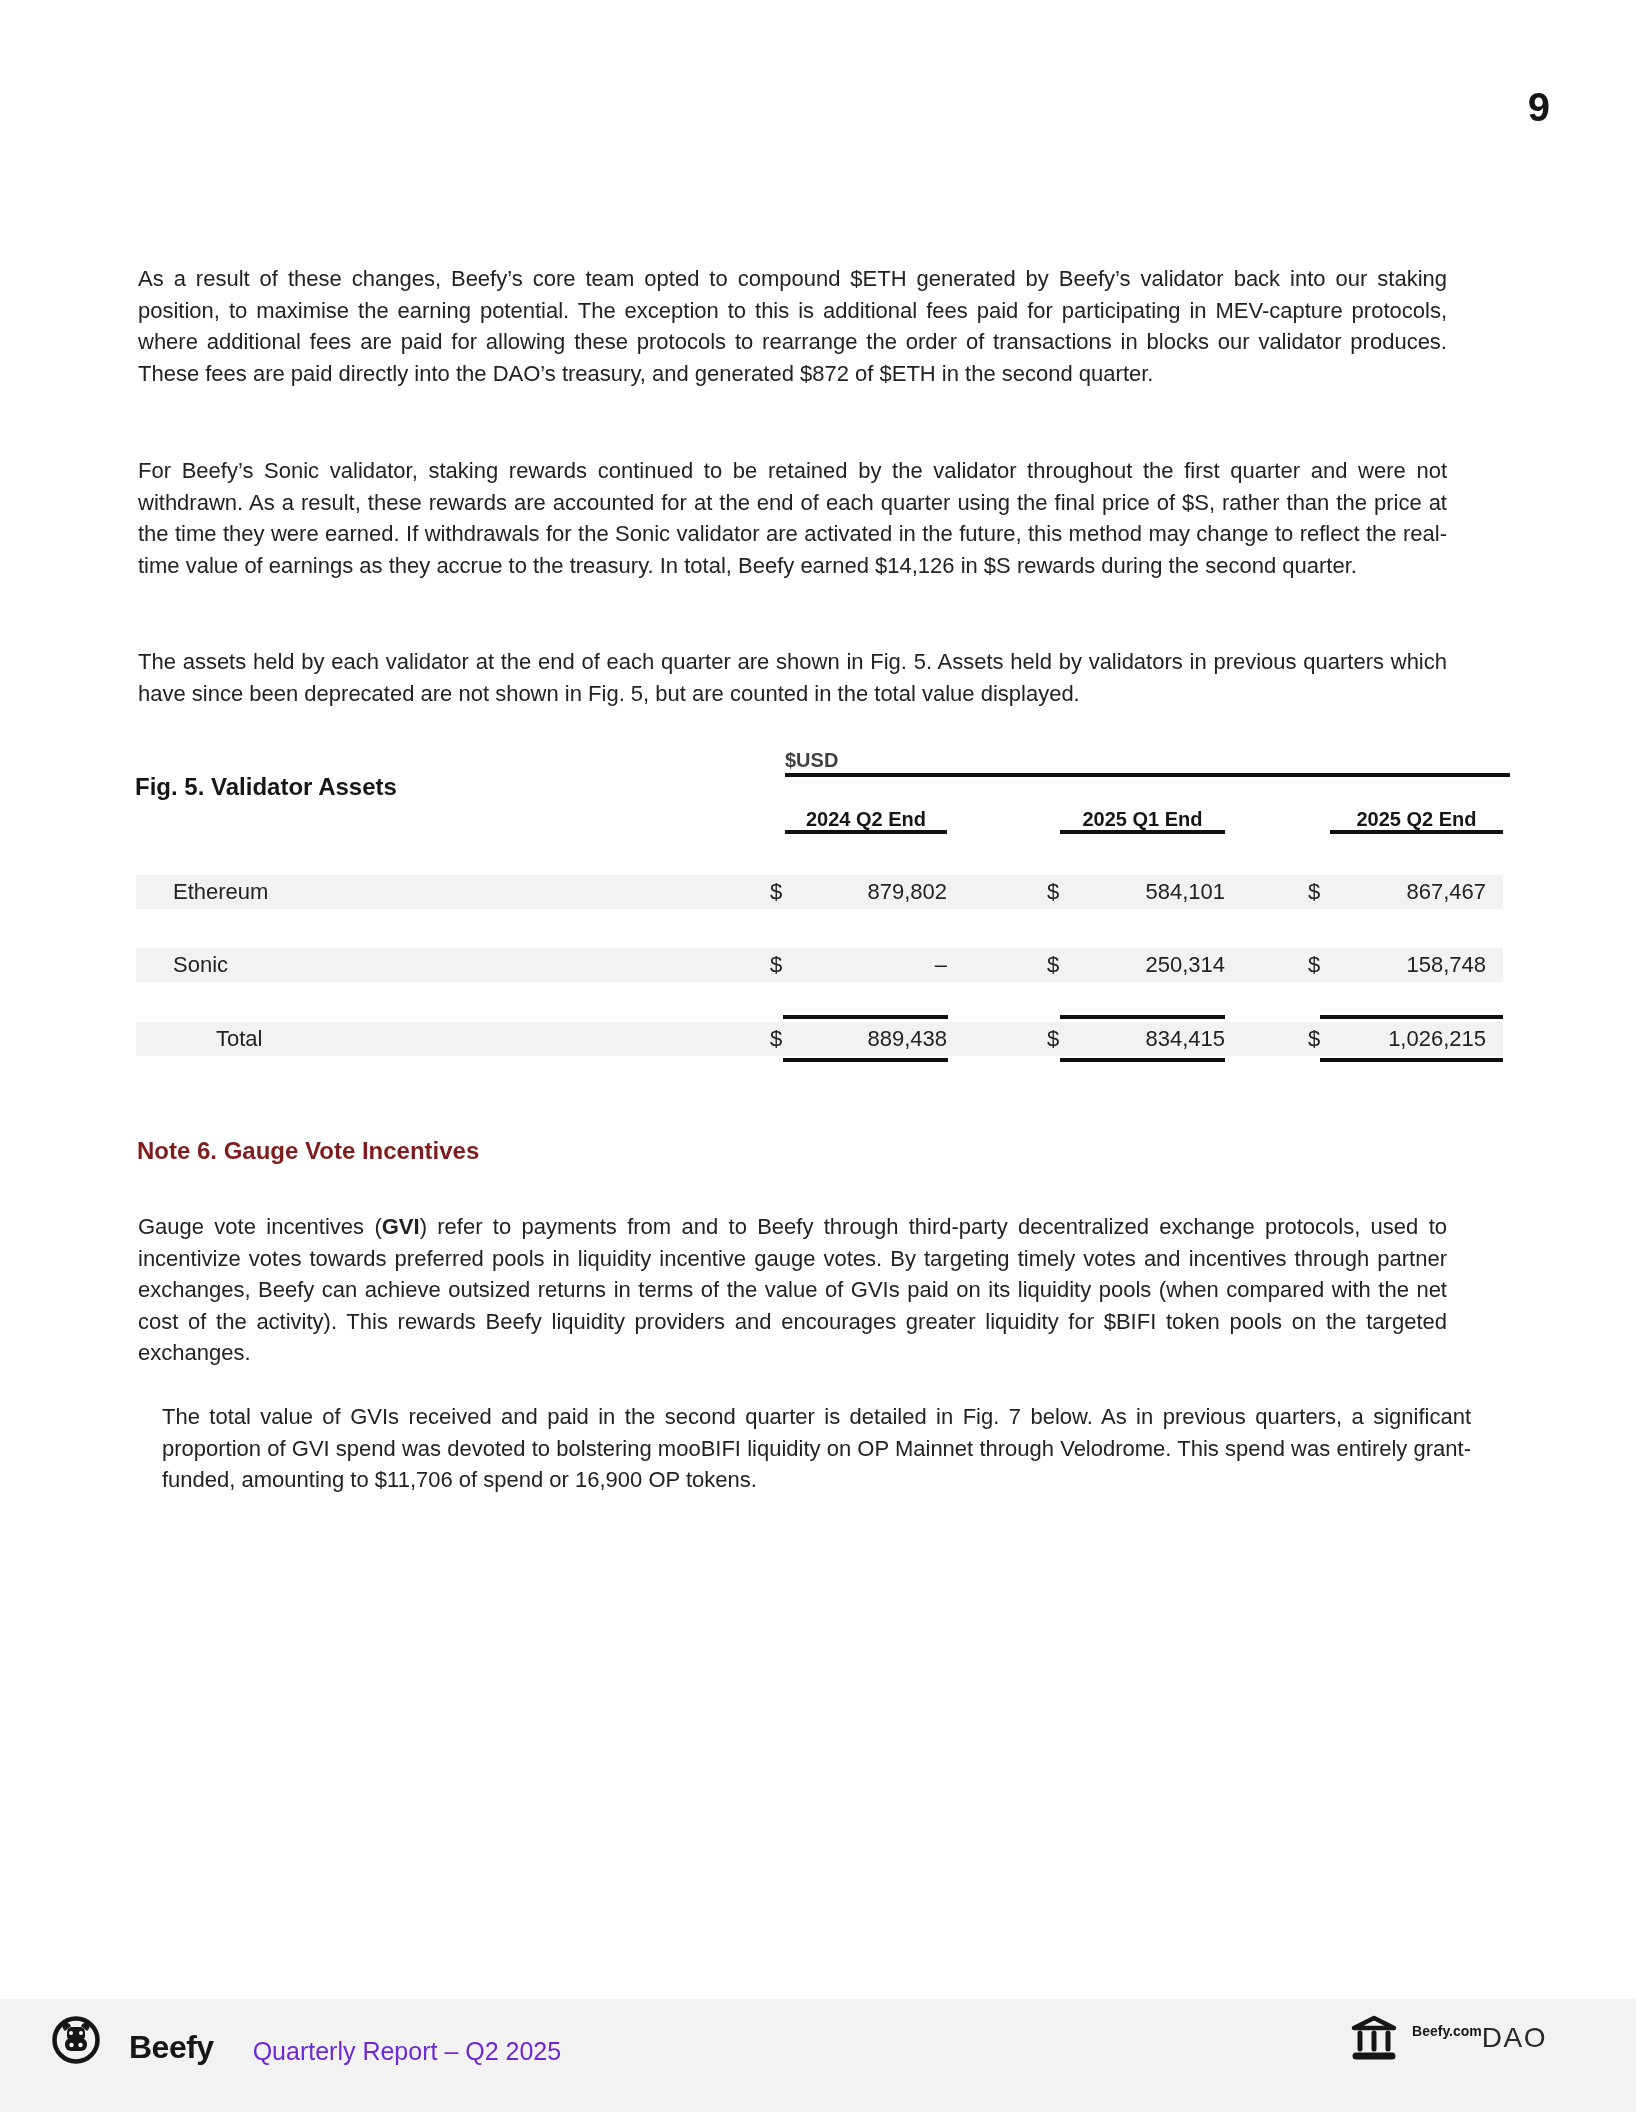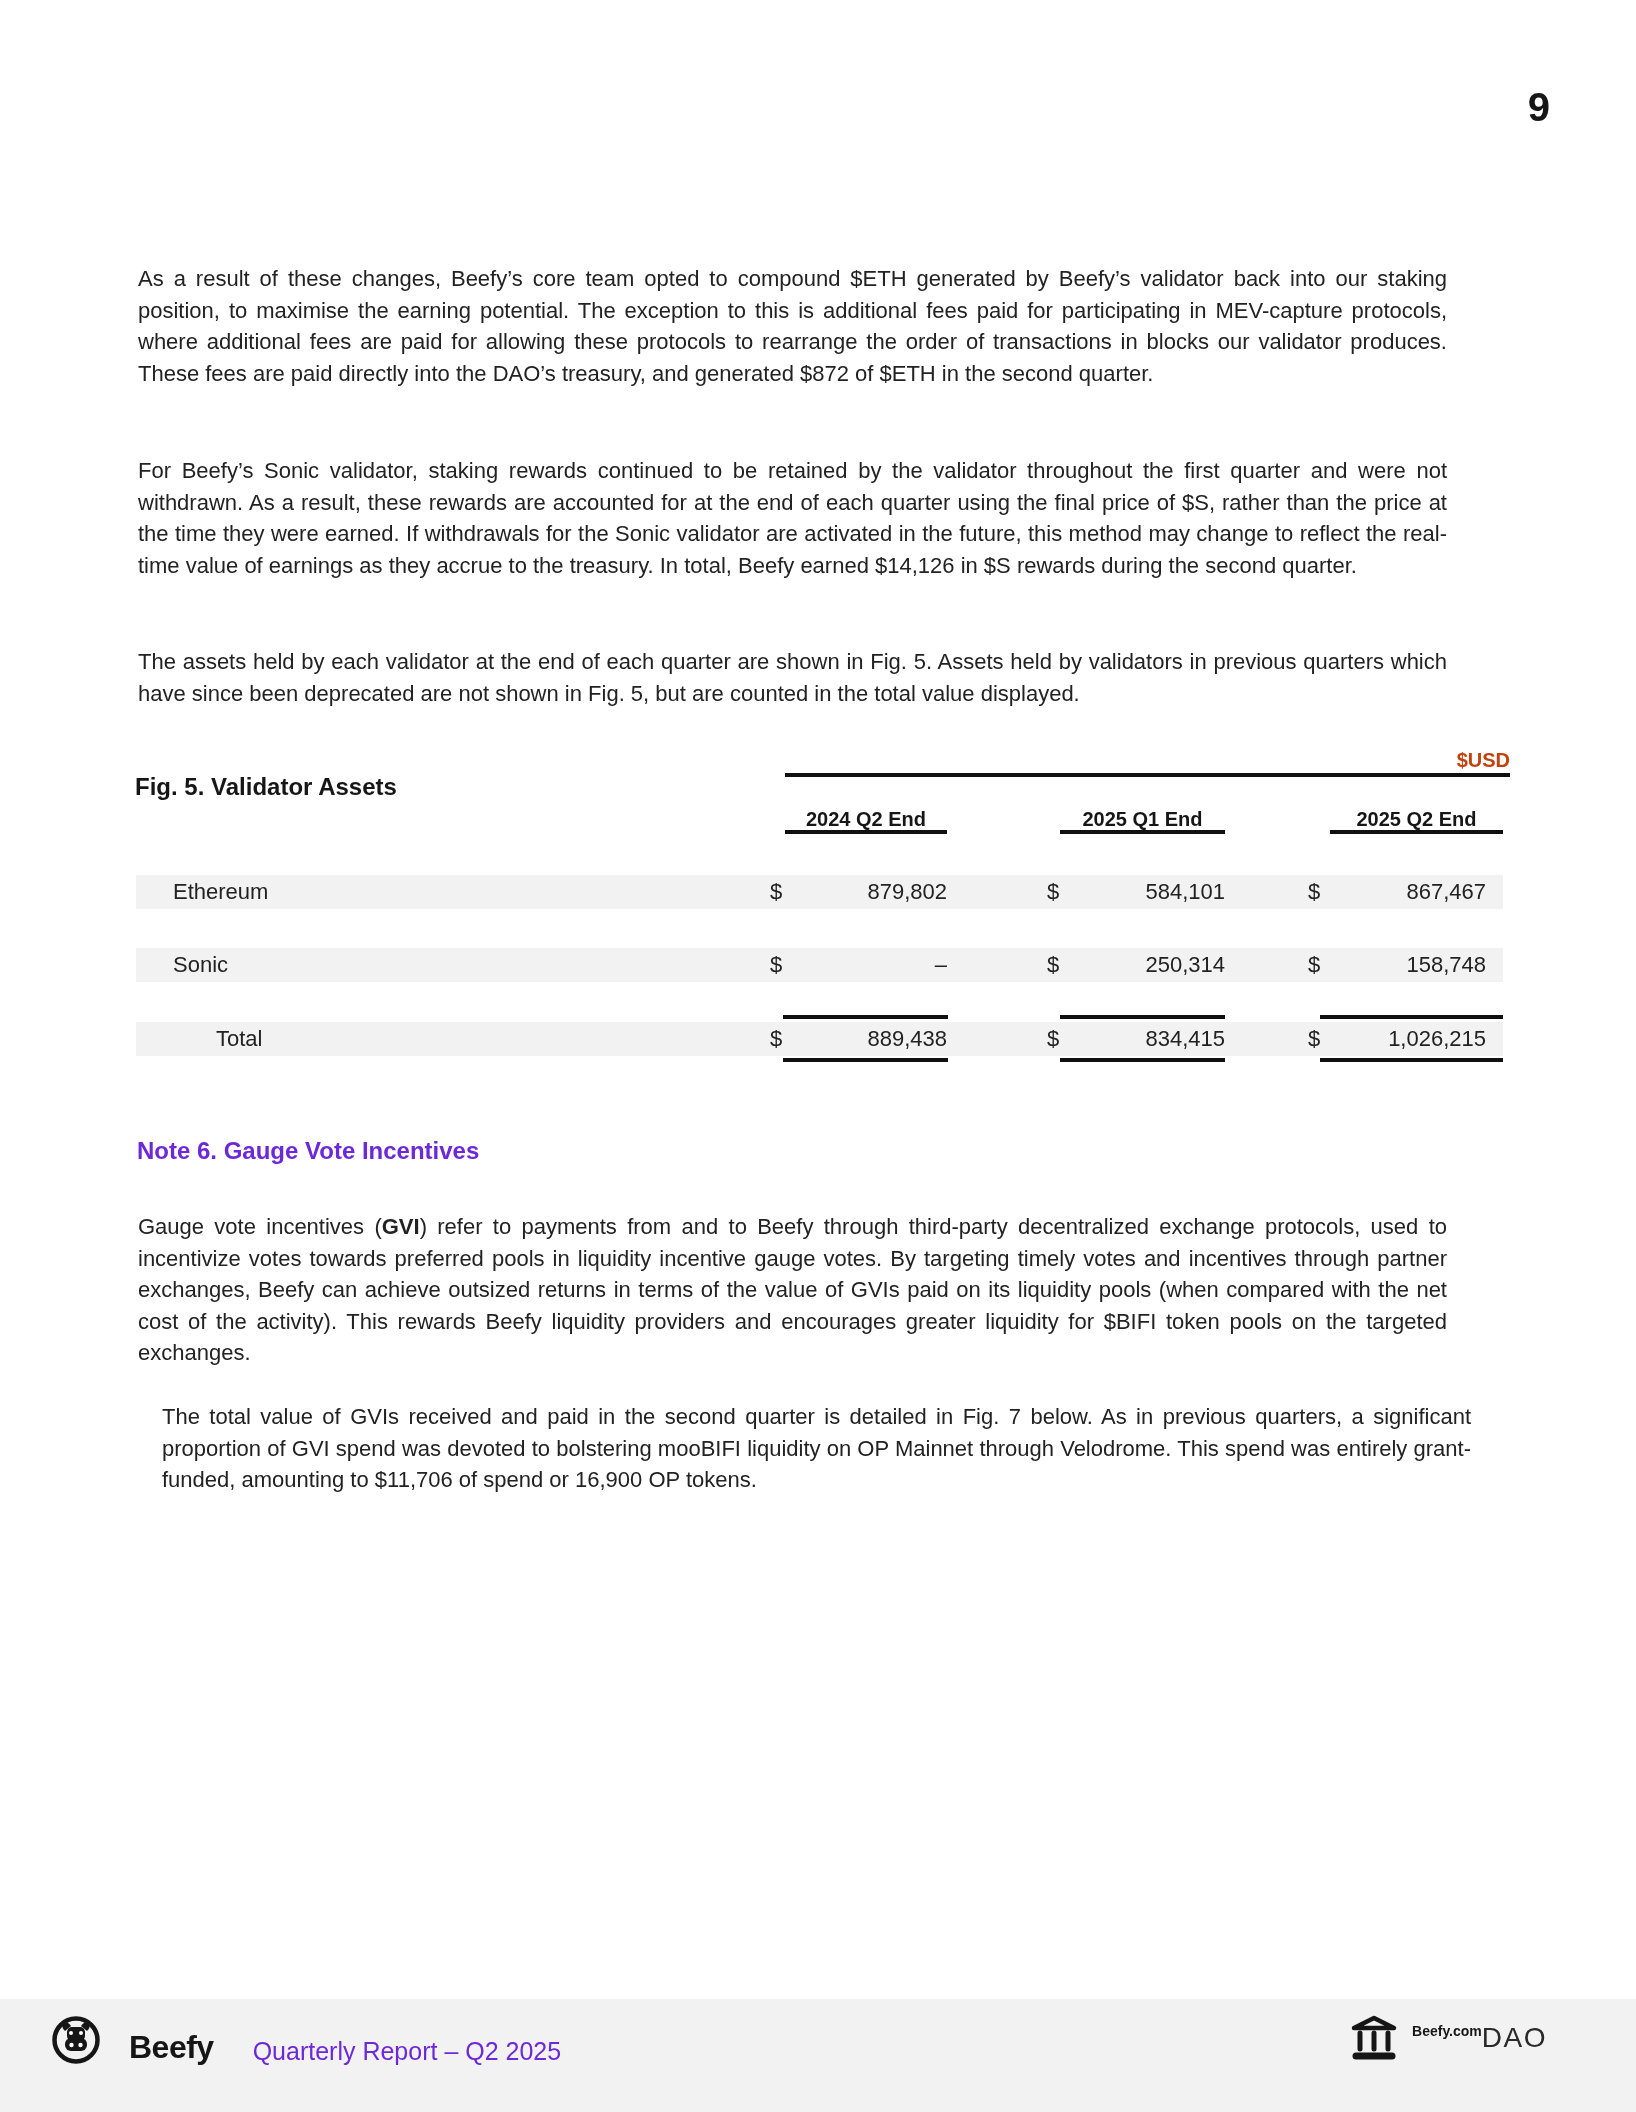--- a/index.html
+++ b/index.html
@@ -33,21 +33,21 @@
   .p4 { top: 1211px; }
   .p5 { top: 1401px; margin-left: 24px; }
   .inline-bold { font-weight: bold; }
 
   .fig-label {
     top: 773px; left: 135px;
     font-size: 24px; font-weight: bold; color: #161616;
   }
   .usd-header {
     top: 749px; left: 785px; width: 725px;
-    text-align: right; font-size: 20px; font-weight: bold; color: #c2410c;
+    text-align: left; font-size: 20px; font-weight: bold; color: #404040;
   }
   .rule { background: #101010; height: 4px; }
   .usd-rule  { top: 773px; left: 785px; width: 725px; }
   .colhead {
     top: 808px; text-align: center;
     font-size: 20px; font-weight: bold; color: #161616;
   }
   .ch1 { left: 785px;  width: 162px; }
   .ch2 { left: 1060px; width: 165px; }
   .ch3 { left: 1330px; width: 173px; }
@@ -79,21 +79,21 @@
   .v3 { left: 1178px; width: 172px; }
 
   .totrule-top { top: 1015px; }
   .totrule-bot { top: 1058px; }
   .tt1 { left: 783px;  width: 165px; }
   .tt2 { left: 1060px; width: 165px; }
   .tt3 { left: 1320px; width: 183px; }
 
   .note-heading {
     top: 1137px; left: 137px;
-    font-size: 24px; font-weight: bold; color: #6d28d9;
+    font-size: 24px; font-weight: bold; color: #7f1d1d;
   }
 
   .footer-band {
     top: 1999px; left: 0; width: 1636px; height: 113px;
     background: #f2f2f2;
   }
   .footer-left {
     top: 2014px; left: 50px; height: 52px;
     display: flex; align-items: flex-end; gap: 27px;
   }

